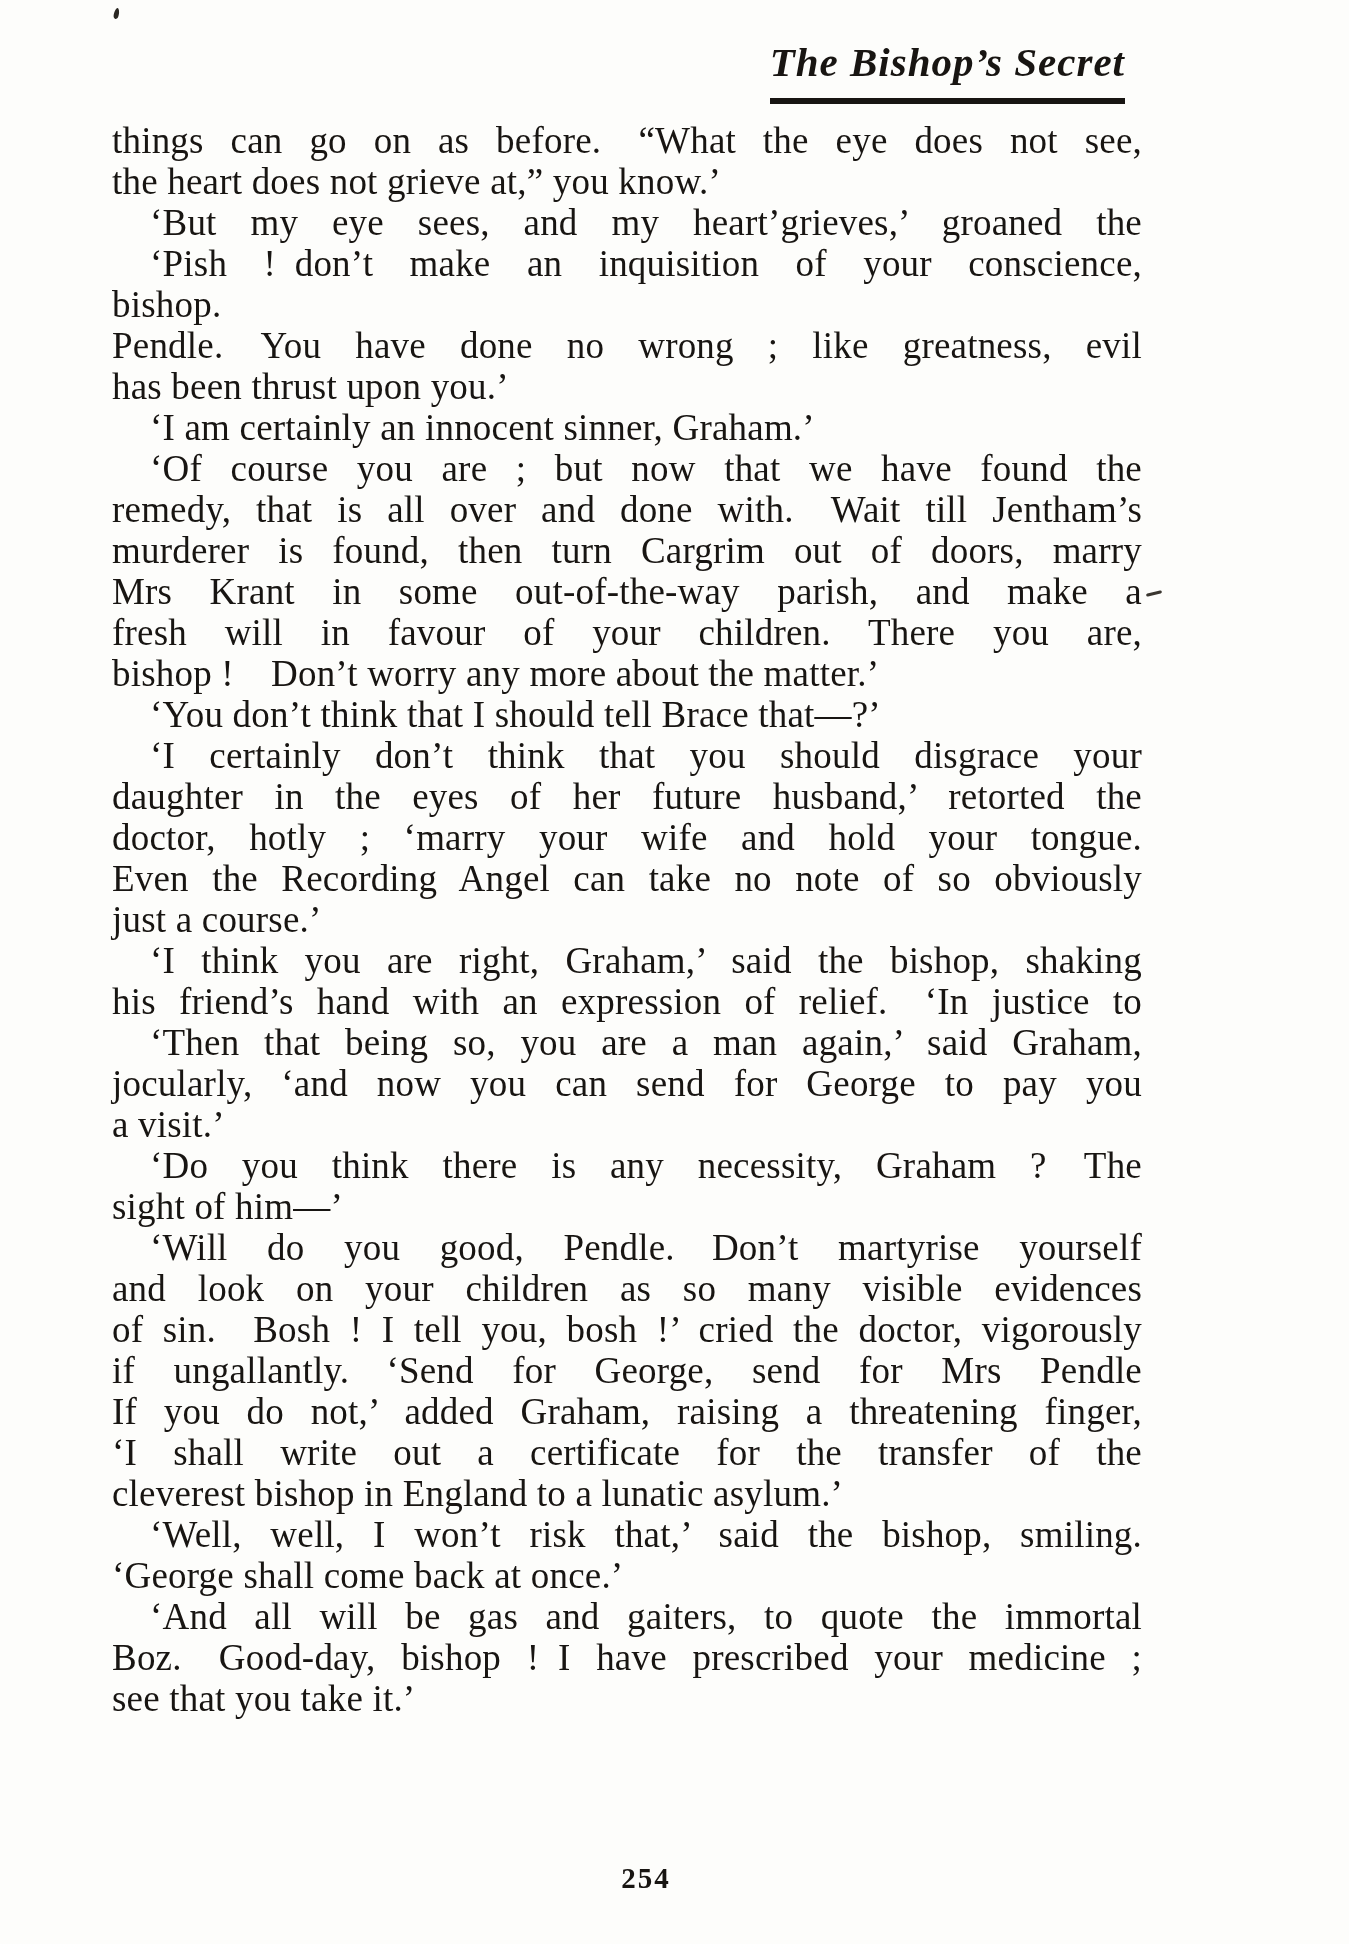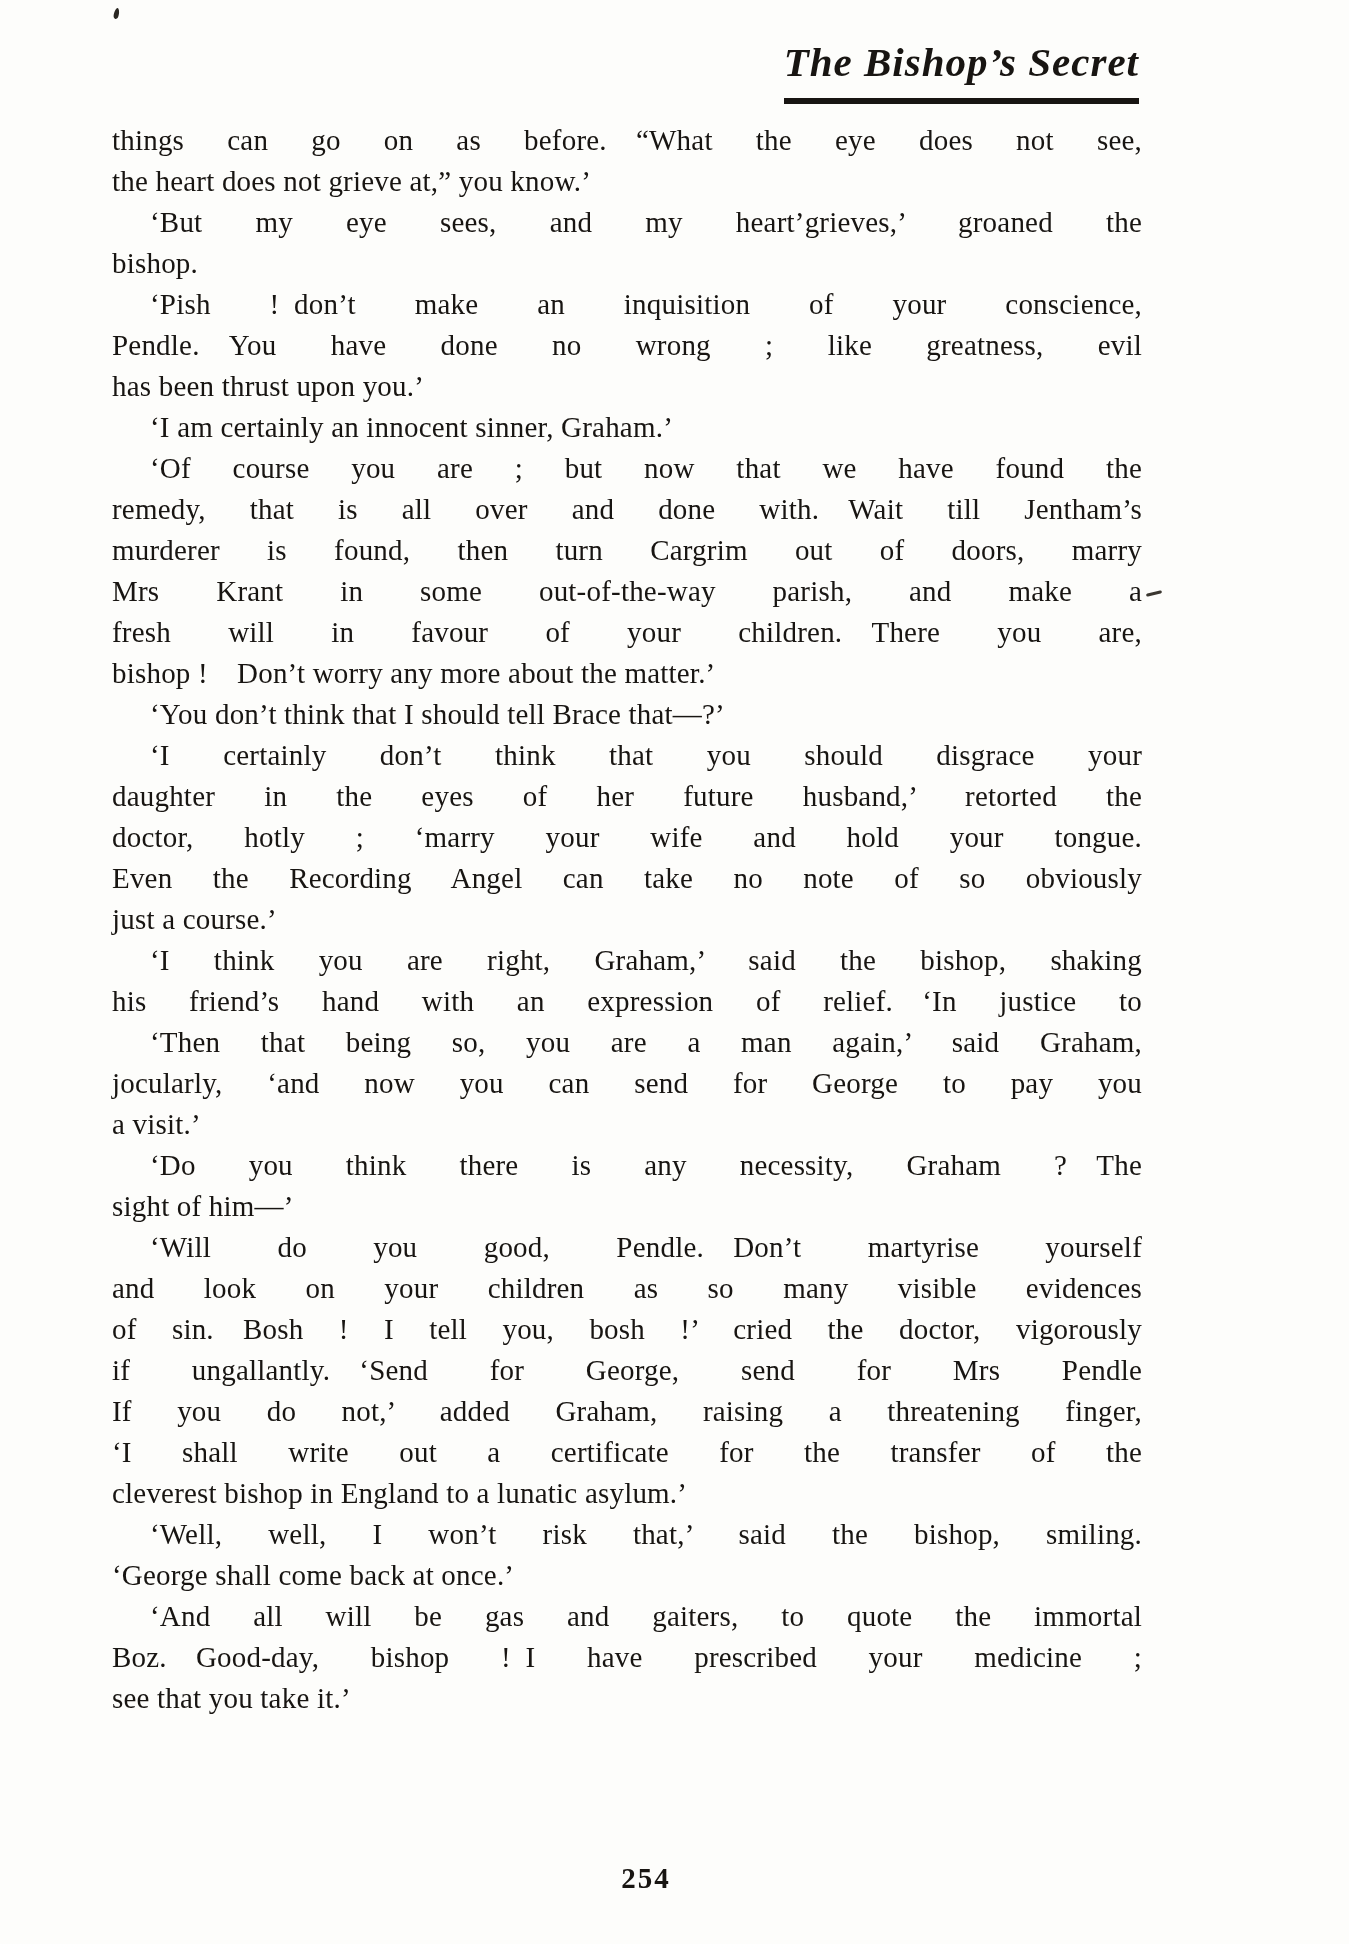--- a/index.html
+++ b/index.html
@@ -13,39 +13,39 @@
     height: 1944px;
     background: #fdfdfb;
     color: #181512;
     font-family: "Liberation Serif", serif;
     overflow: hidden;
   }
   
   .running-header {
     position: absolute;
     top: 38px;
-    right: 210px;
+    right: 224px;
     text-align: right;
   }
   .header-title {
     display: inline-block;
     font-style: italic;
     font-weight: bold;
     font-size: 41px;
     letter-spacing: 1px;
     padding-bottom: 12px;
     border-bottom: 6px solid #181512;
   }
   
   .body-text {
     position: absolute;
     top: 120px;
     left: 112px;
     width: 1030px;
-    font-size: 29px;
+    font-size: 37px;
     line-height: 41px;
     letter-spacing: 0.2px;
   }
   .line {
     text-align: justify;
     text-align-last: justify;
     white-space: normal;
   }
   .line.indent {
     text-indent: 38px;
@@ -101,22 +101,22 @@
 
   <header class="running-header">
     <span class="header-title">The Bishop’s Secret</span>
   </header>
 
   <main class="body-text" id="body-lines">
 
   <div class="line">things can go on as before. “What the eye does not see,</div>
       <div class="line end">the heart does not grieve at,” you know.’</div>
       <div class="line indent">‘But my eye sees, and my heart’grieves,’ groaned the</div>
+      <div class="line indent">‘Pish ! don’t make an inquisition of your conscience,</div>
       <div class="line end">bishop.</div>
-      <div class="line indent">‘Pish ! don’t make an inquisition of your conscience,</div>
       <div class="line">Pendle. You have done no wrong ; like greatness, evil</div>
       <div class="line end">has been thrust upon you.’</div>
       <div class="line indent end">‘I am certainly an innocent sinner, Graham.’</div>
       <div class="line indent">‘Of course you are ; but now that we have found the</div>
       <div class="line">remedy, that is all over and done with. Wait till Jentham’s</div>
       <div class="line">murderer is found, then turn Cargrim out of doors, marry</div>
       <div class="line">Mrs Krant in some out-of-the-way parish, and make a</div>
       <div class="line">fresh will in favour of your children. There you are,</div>
       <div class="line end">bishop ! Don’t worry any more about the matter.’</div>
       <div class="line indent end">‘You don’t think that I should tell Brace that—?’</div>

